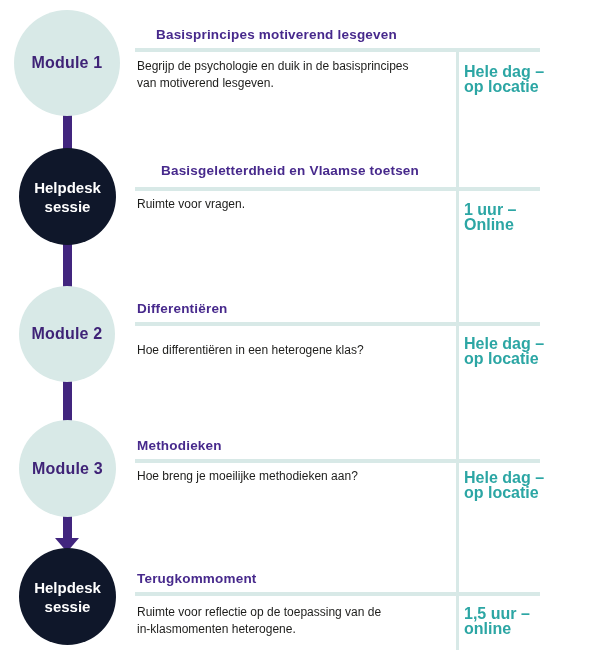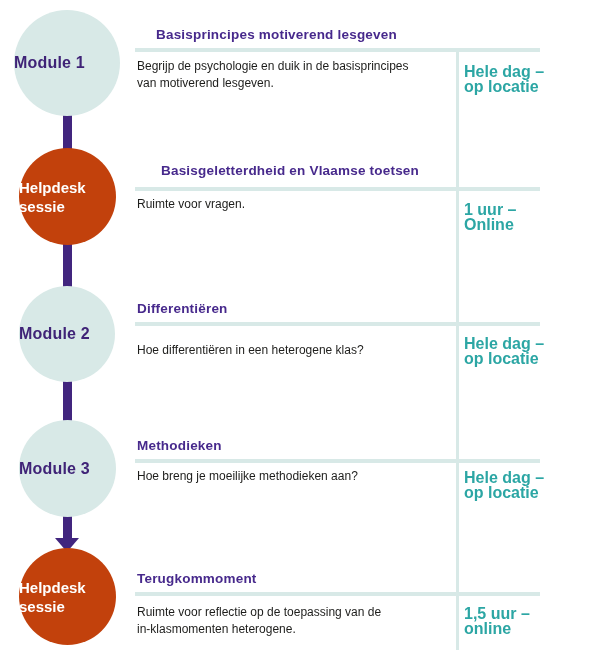--- a/index.html
+++ b/index.html
@@ -9,25 +9,25 @@
   }
   
   .connector{position:absolute;left:63px;width:9px;background:#41257e;z-index:1;}
   .arrowhead{
     position:absolute;left:55px;width:0;height:0;z-index:1;
     border-left:12px solid transparent;border-right:12px solid transparent;
     border-top:14px solid #41257e;
   }
   .node{
     position:absolute;border-radius:50%;z-index:2;
-    display:flex;flex-direction:column;align-items:flex-start;justify-content:center;
+    display:flex;flex-direction:column;align-items:center;justify-content:center;
     text-align:center;font-weight:bold;
   }
   .node.module{background:#d8e9e7;color:#3f2377;font-size:16px;letter-spacing:.2px;}
-  .node.helpdesk{background:#c2410c;color:#ffffff;font-size:15px;line-height:19px;}
+  .node.helpdesk{background:#0f172a;color:#ffffff;font-size:15px;line-height:19px;}
   
   .hline{position:absolute;left:135px;width:405px;height:4px;background:#d8e9e7;}
   .vline{position:absolute;left:456px;top:48px;width:3px;height:602px;background:#d8e9e7;}
   
   .sec-title{
     position:absolute;left:137px;margin:0;width:410px;
     font-size:13.5px;font-weight:bold;color:#47298c;letter-spacing:.2px;
   }
   .body-text{
     position:absolute;left:137px;margin:0;width:315px;

